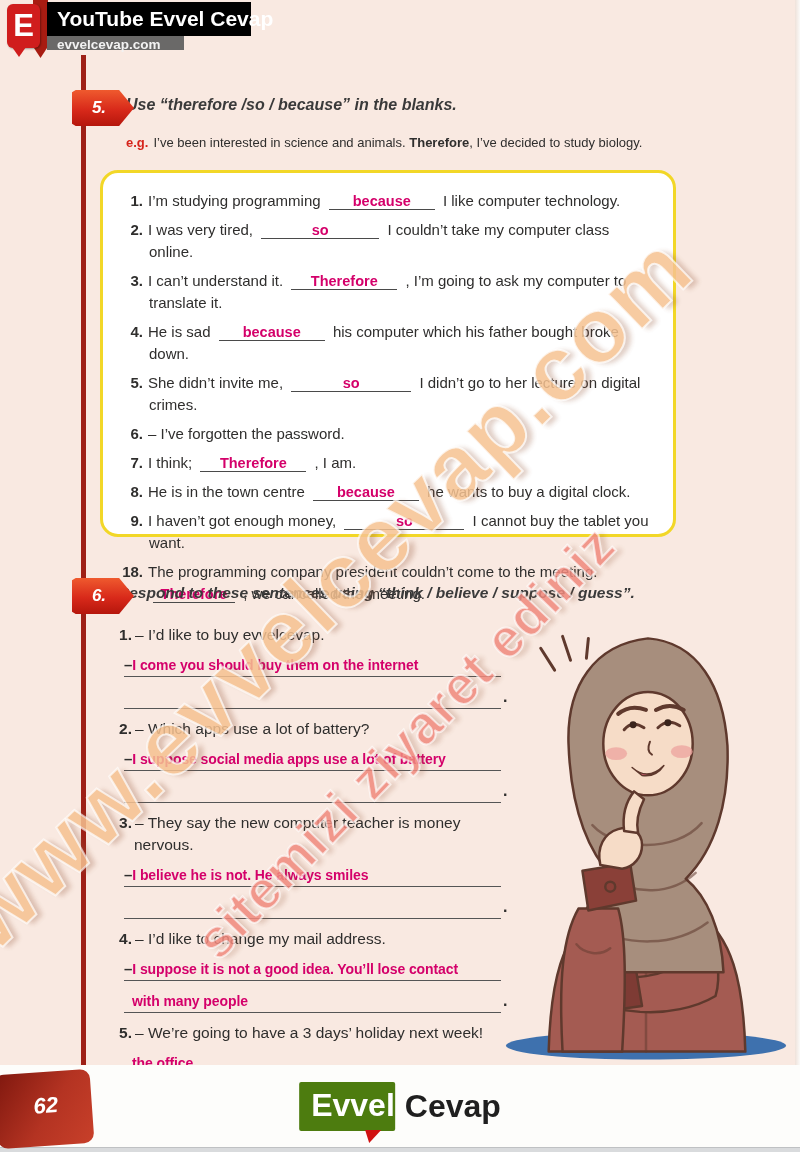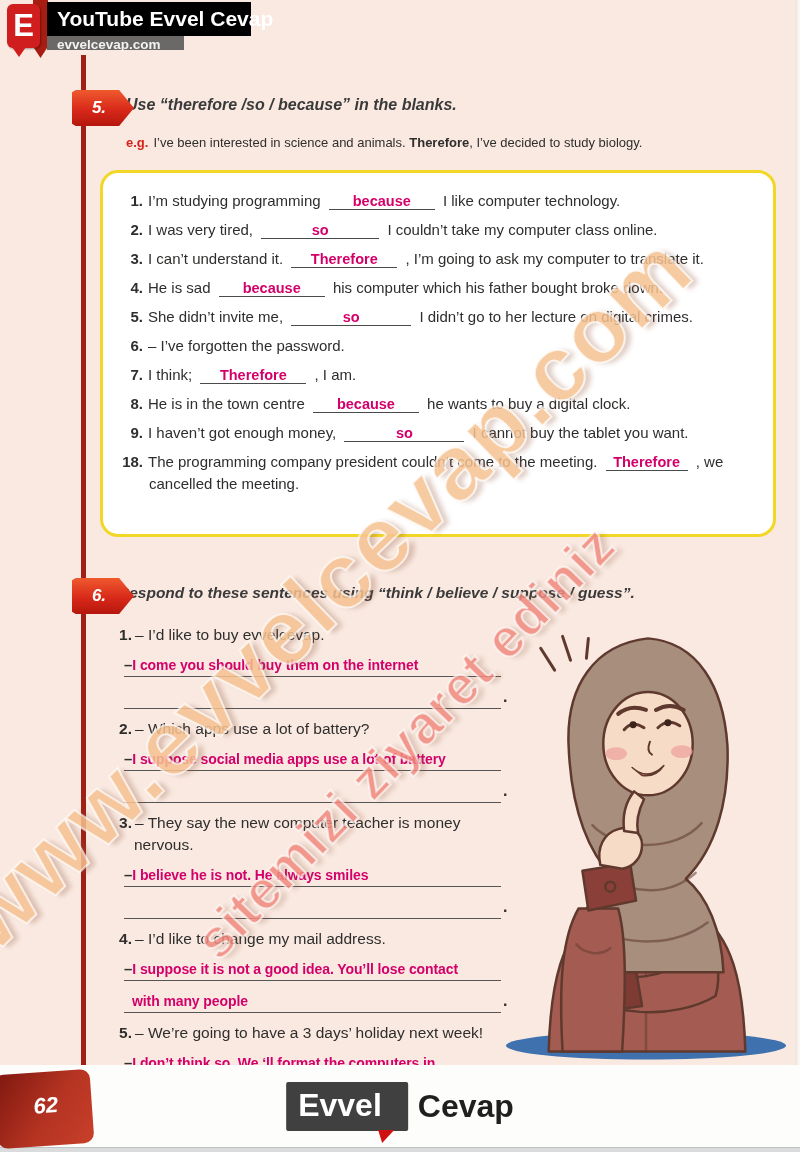--- a/index.html
+++ b/index.html
@@ -37,21 +37,21 @@
   .badge5{left:72px;top:90px;}
   .badge6{left:72px;top:578px;}
 
   
   .x5-title{position:absolute;left:126px;top:96px;width:600px;z-index:11;
     font-size:16px;font-weight:700;font-style:italic;color:#3a3a3a;}
   .x5-example{position:absolute;left:126px;top:135px;width:620px;z-index:11;font-size:13px;color:#2f2e2d;}
   .eg-label{color:#d6231a;font-weight:800;margin-right:5px;}
   .eg-bold{font-weight:800;}
 
-  .x5-box{position:absolute;left:100px;top:170px;width:676px;height:367px;box-sizing:border-box;z-index:11;
+  .x5-box{position:absolute;left:100px;top:170px;width:576px;height:367px;box-sizing:border-box;z-index:11;
     background:#fff;border:3px solid #f2d727;border-radius:18px;padding:17px 18px 10px 16px;}
   .x5-row{font-size:15px;line-height:22px;color:#2f2e2d;margin-bottom:7px;padding-left:30px;text-indent:-30px;}
   .num{display:inline-block;min-width:24px;text-align:right;font-weight:800;margin-right:5px;text-indent:0;}
   .blank{display:inline-block;min-width:106px;margin:0 4px;border-bottom:1.5px solid #4a4a4a;
     text-align:center;color:#d4006a;font-weight:800;font-size:14.5px;line-height:16px;text-indent:0;vertical-align:baseline;}
   .x5-row:nth-of-type(2) .blank{min-width:118px;}
   .x5-row:nth-of-type(5) .blank{min-width:120px;}
   .x5-row:nth-of-type(9) .blank{min-width:120px;}
   .x5-row:nth-of-type(10) .blank{min-width:82px;}
   .blank-left{text-align:left;padding-left:8px;}
@@ -85,22 +85,22 @@
 
   
   .footer{position:absolute;left:0;top:1065px;width:800px;height:82px;background:#fdfdfb;z-index:50;}
   .footer-strip{position:absolute;left:0;top:1147px;width:800px;height:5px;background:#d9dbdd;border-top:1px solid #bfc1c3;z-index:50;}
   .page-tab{position:absolute;left:-4px;top:1072px;width:96px;height:74px;z-index:51;
     background:linear-gradient(125deg,#7e170e 0%,#b43322 55%,#c8402a 100%);
     border-radius:10px;transform:rotate(-4deg);}
   .page-tab .pno{position:absolute;left:52%;top:46%;transform:translate(-50%,-50%) rotate(0deg);
     color:#fff;font-weight:800;font-style:italic;font-size:22px;}
   .flogo{position:absolute;left:50%;top:1082px;transform:translateX(-50%);display:flex;align-items:center;z-index:51;}
-  .flogo-red{position:relative;background:#404040;color:#fff;font-weight:800;font-size:32px;
-    padding:5px 26px 7px 12px;border-radius:2px;}
+  .flogo-red{position:relative;background:#4d7c0f;color:#fff;font-weight:800;font-size:32px;
+    padding:5px 0 7px 12px;border-radius:2px;}
   .flogo-red:after{content:"";position:absolute;right:14px;bottom:-12px;
     border-left:4px solid transparent;border-right:12px solid transparent;border-top:13px solid #d01111;}
   .flogo-dark{color:#1f1f1f;font-weight:800;font-size:32px;margin-left:10px;}
 </style>
 </head>
 <body>
 
 <div class="page-bg"></div>
 <div class="page-edge-right"></div>
 
@@ -190,21 +190,20 @@
     <div class="ans-row"><span class="ansline"><span class="a-dash">–</span><span class="pink">I believe he is not. He always smiles</span></span></div>
     <div class="ans-row"><span class="ansline"><span class="pink a2-pink"></span></span><span class="period">.</span></div>
   </div>
   <div class="x6-item">
     <div class="x6-q"><span class="x6-num">4.</span><span>– I’d like to change my mail address.</span></div>
     <div class="ans-row"><span class="ansline"><span class="a-dash">–</span><span class="pink">I suppose it is not a good idea. You’ll lose contact</span></span></div>
     <div class="ans-row"><span class="ansline"><span class="pink a2-pink">with many people</span></span><span class="period">.</span></div>
   </div>
   <div class="x6-item">
     <div class="x6-q"><span class="x6-num">5.</span><span>– We’re going to have a 3 days’ holiday next week!</span></div>
-    <div class="ans-row"><span class="ansline"><span class="a-dash">–</span><span class="pink">I don’t think so. We ‘ll format the computers in</span></span></div>
     <div class="ans-row"><span class="ansline"><span class="pink a2-pink">the office</span></span><span class="period">.</span></div>
   </div>
 </div>
 
 <div class="wm wm-orange">www.evvelcevap.com</div>
 <div class="wm wm-pink">sitemizi ziyaret ediniz</div>
 
 <div class="illus">
   <svg width="298" height="438" viewBox="0 0 300 440" xmlns="http://www.w3.org/2000/svg">
 

